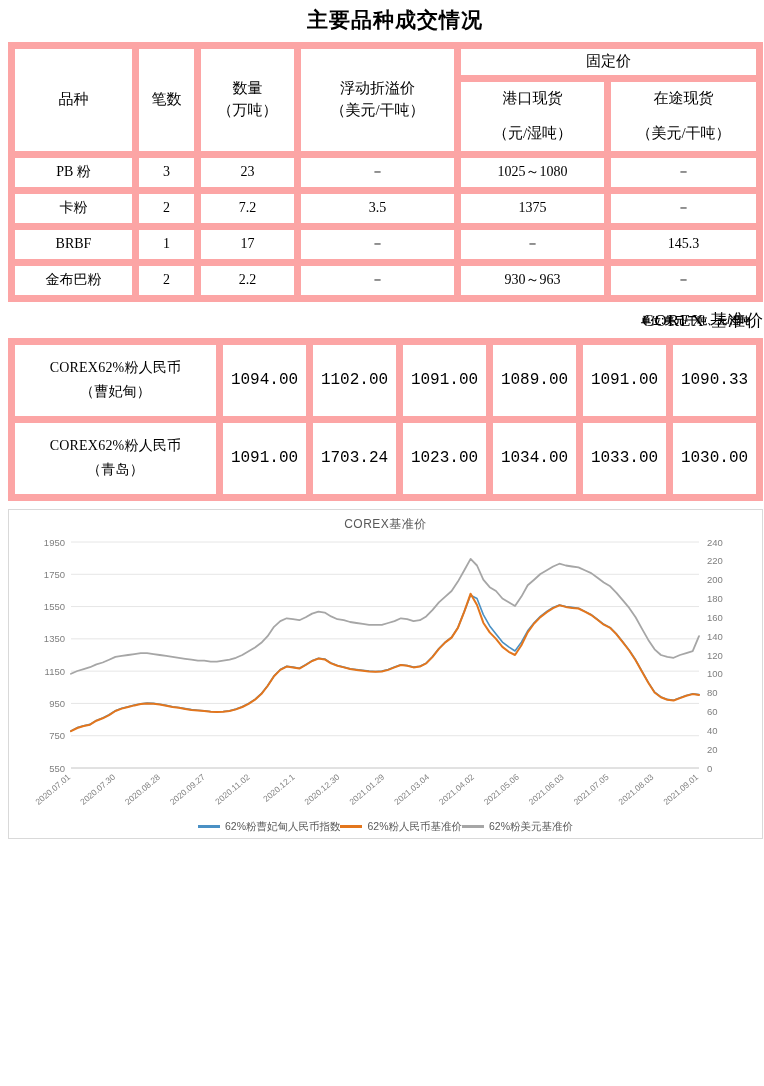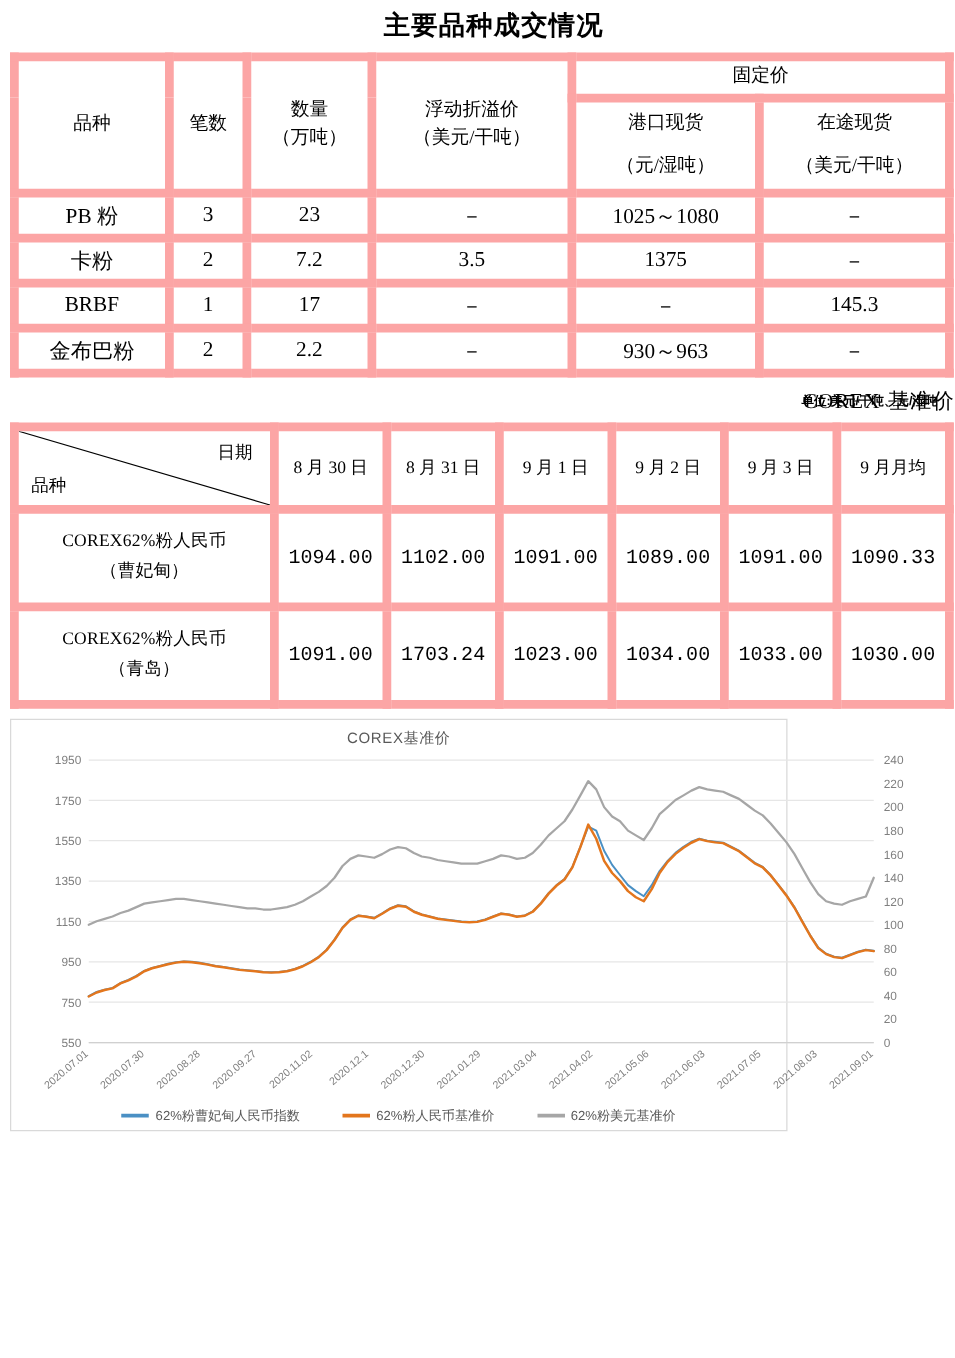--- a/index.html
+++ b/index.html
@@ -39,21 +39,21 @@
     font-size: 15px;
     font-family: "Liberation Serif", serif;
   }
 
   #tbl1 {
     width: 748px;
     margin: 0 8px;
   }
   #tbl1 td { height: 26px; padding: 2px 2px; }
   #tbl1 .hdr-cell { line-height: 1.45; font-size: 15px; }
-  #tbl1 .row-cell { height: 36px; font-size: 17px; }
+  #tbl1 .row-cell { height: 36px; font-size: 14px; }
 
   
   .corex-title-row {
     position: relative;
     height: 30px;
     margin-top: 4px;
   }
   .corex-title {
     text-align: right;
     font-size: 17px;
@@ -103,21 +103,21 @@
     line-height: 1.7;
     font-size: 14px;
     letter-spacing: 0.2px;
   }
   #tbl2 .val { font-family: Liberation Mono, monospace; font-size: 16px; }
   #tbl2 .hdr { font-size: 14px; }
 
   
   .chart-box {
     position: relative;
-    width: 622px;
+    width: 755px;
     height: 330px;
     margin: 8px 8px 0 8px;
     border: 1px solid #d9d9d9;
     background: #fff;
   }
   .chart-title {
     text-align: center;
     font-size: 12px;
     font-family: "Liberation Sans", sans-serif;
     color: #595959;
@@ -126,21 +126,20 @@
   }
   .plot {
     position: absolute;
     left: 0; top: 0; width: 748px; height: 330px;
   }
   .legend {
     position: absolute;
     bottom: 4px; left: 0; width: 100%;
     display: flex;
     justify-content: center;
-    gap: 34px;
     font-size: 10.5px;
     font-family: "Liberation Sans", sans-serif;
     color: #595959;
   }
   .legend .item { display: flex; align-items: center; gap: 5px; }
   .legend .swatch { width: 22px; height: 3px; display: inline-block; }
 </style>
 </head>
 <body>
 
@@ -228,35 +227,20 @@
     <colgroup>
       <col style="width:208px">
       <col style="width:90px">
       <col style="width:90px">
       <col style="width:90px">
       <col style="width:90px">
       <col style="width:90px">
       <col style="width:90px">
     </colgroup>
     <tbody>
-      <tr>
-        <td class="corner">
-          <svg class="diag" viewBox="0 0 208 66" preserveAspectRatio="none">
-            <line x1="0" y1="0" x2="208" y2="66" stroke="#000" stroke-width="1"></line>
-          </svg>
-          <span class="lbl-date">日期</span>
-          <span class="lbl-kind">品种</span>
-        </td>
-        <td class="hdr">8 月 30 日</td>
-        <td class="hdr">8 月 31 日</td>
-        <td class="hdr">9 月 1 日</td>
-        <td class="hdr">9 月 2 日</td>
-        <td class="hdr">9 月 3 日</td>
-        <td class="hdr">9 月月均</td>
-      </tr>
 
       <tr>
         <td class="rowhead">
           <div>COREX62%粉人民币</div>
           <div>（曹妃甸）</div>
         </td>
         <td class="val">1094.00</td>
         <td class="val">1102.00</td>
         <td class="val">1091.00</td>
         <td class="val">1089.00</td>

